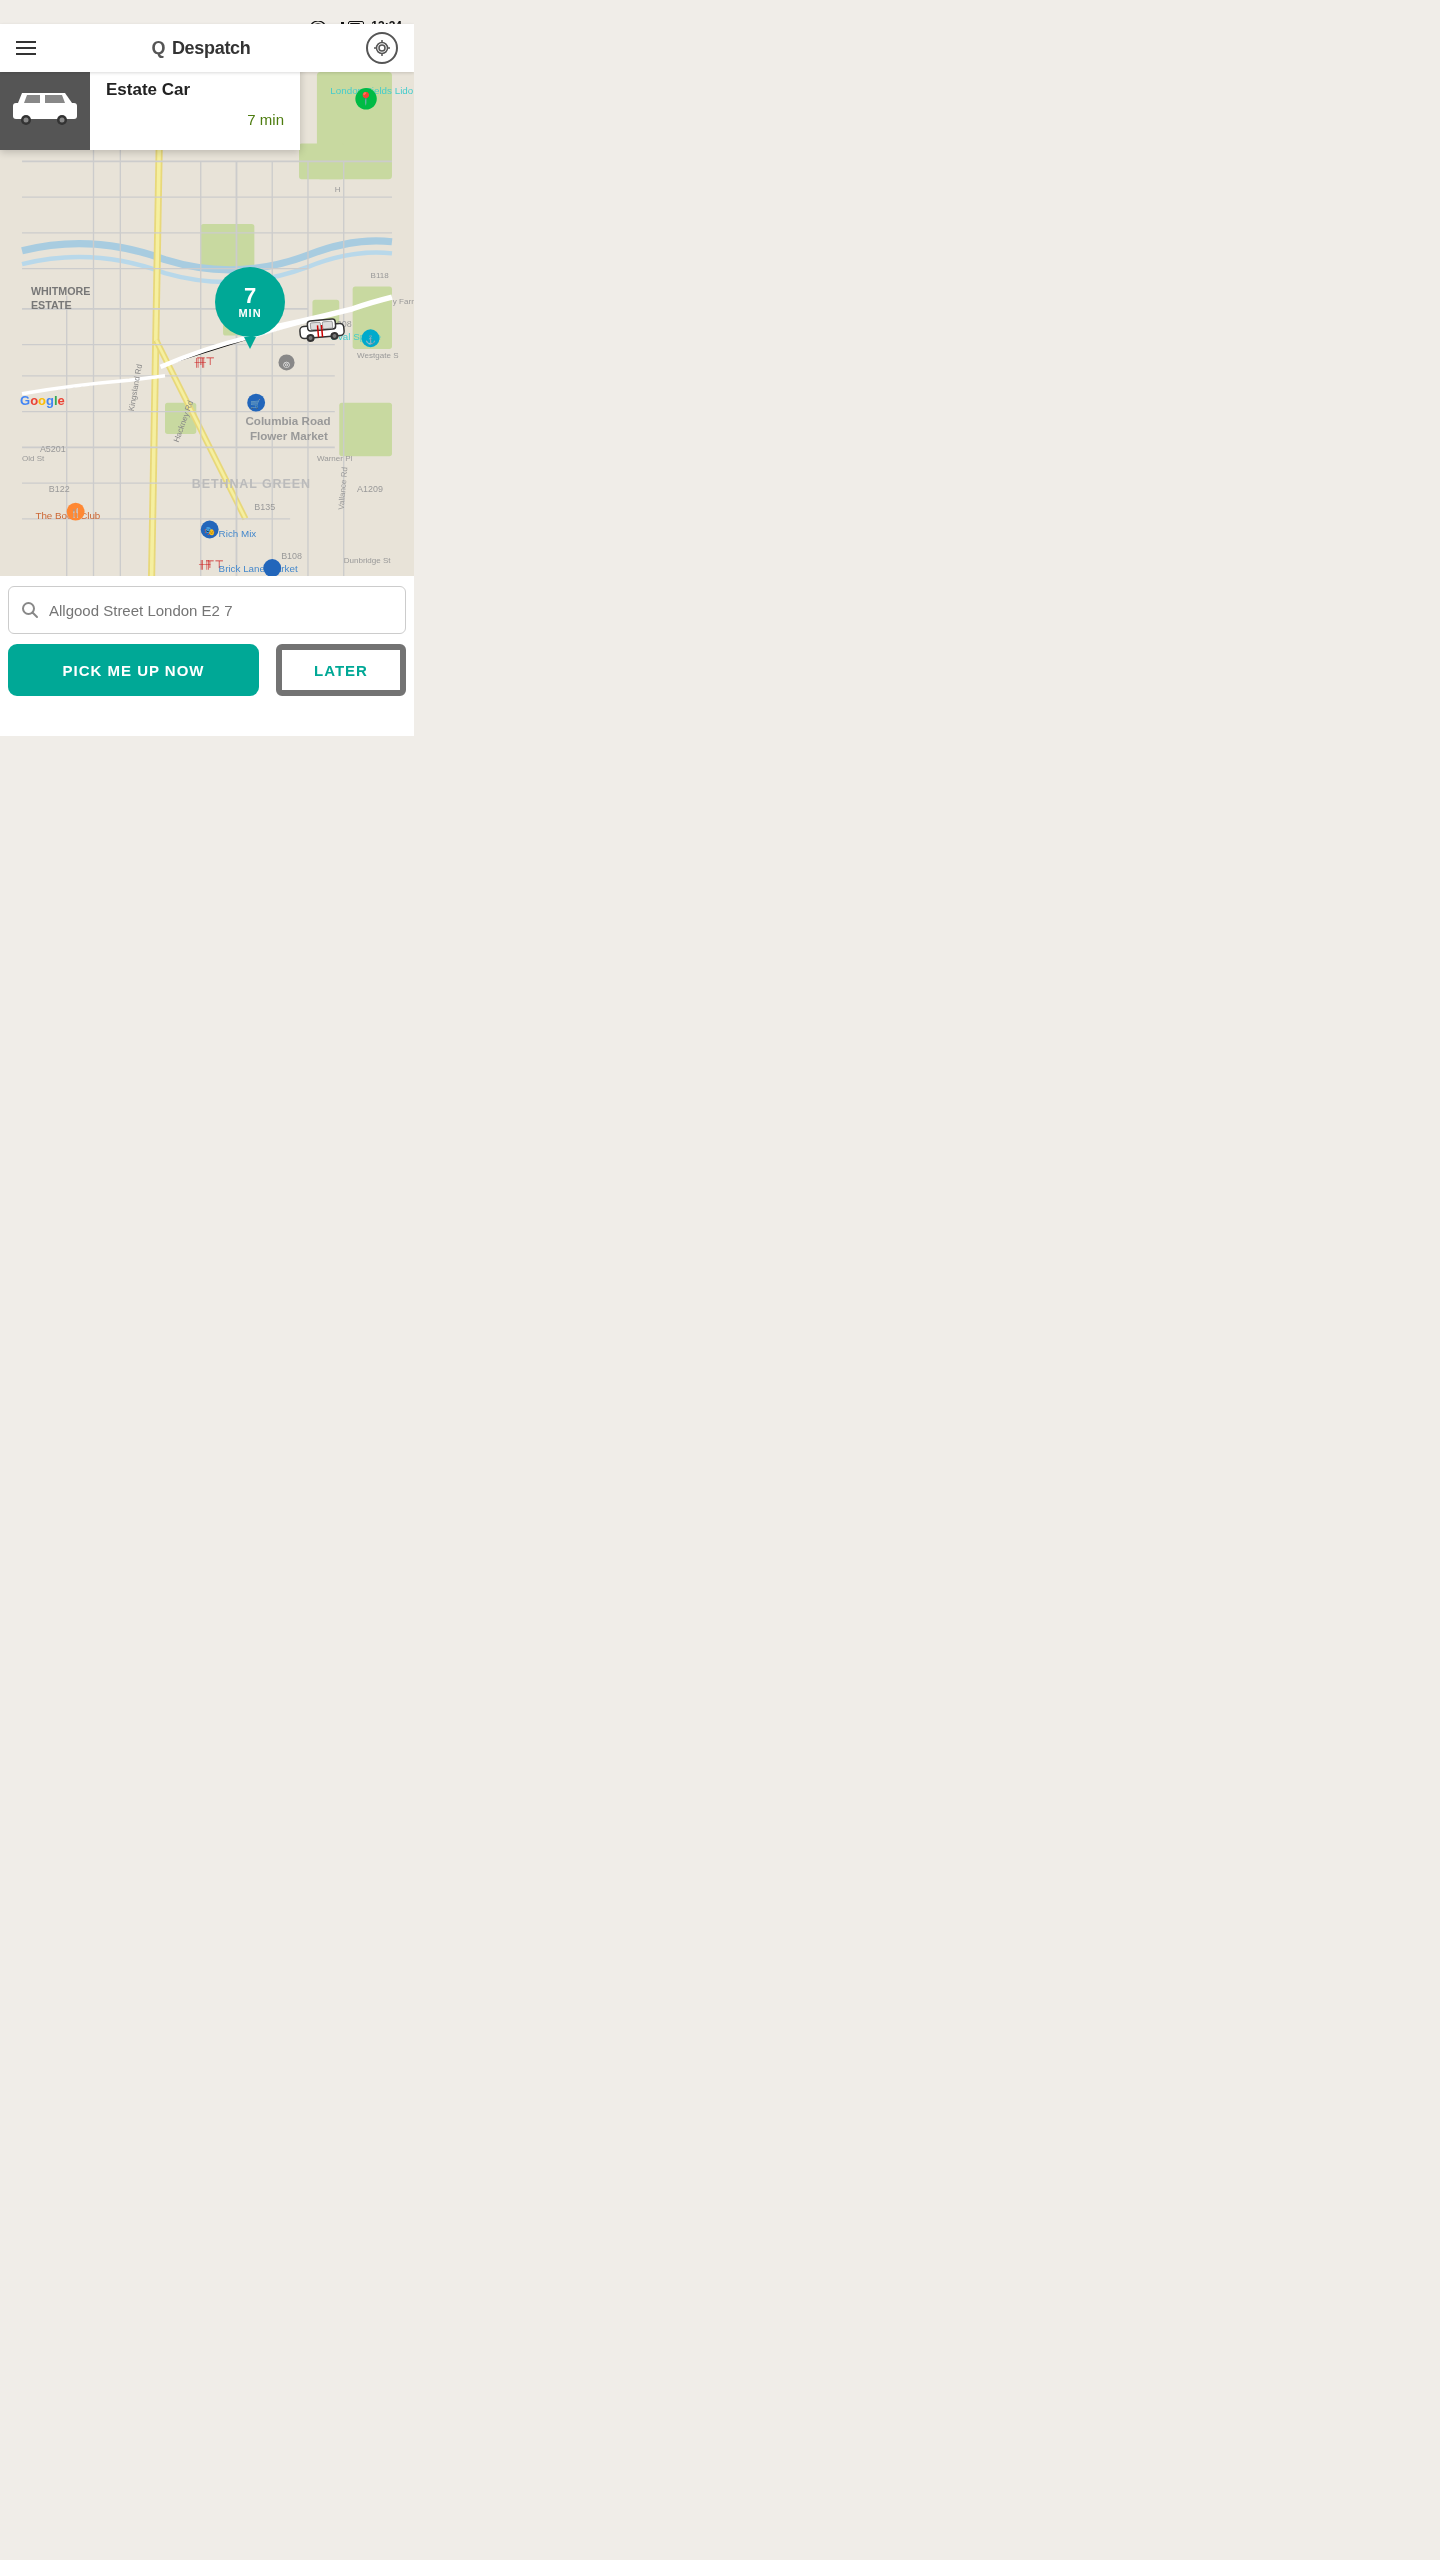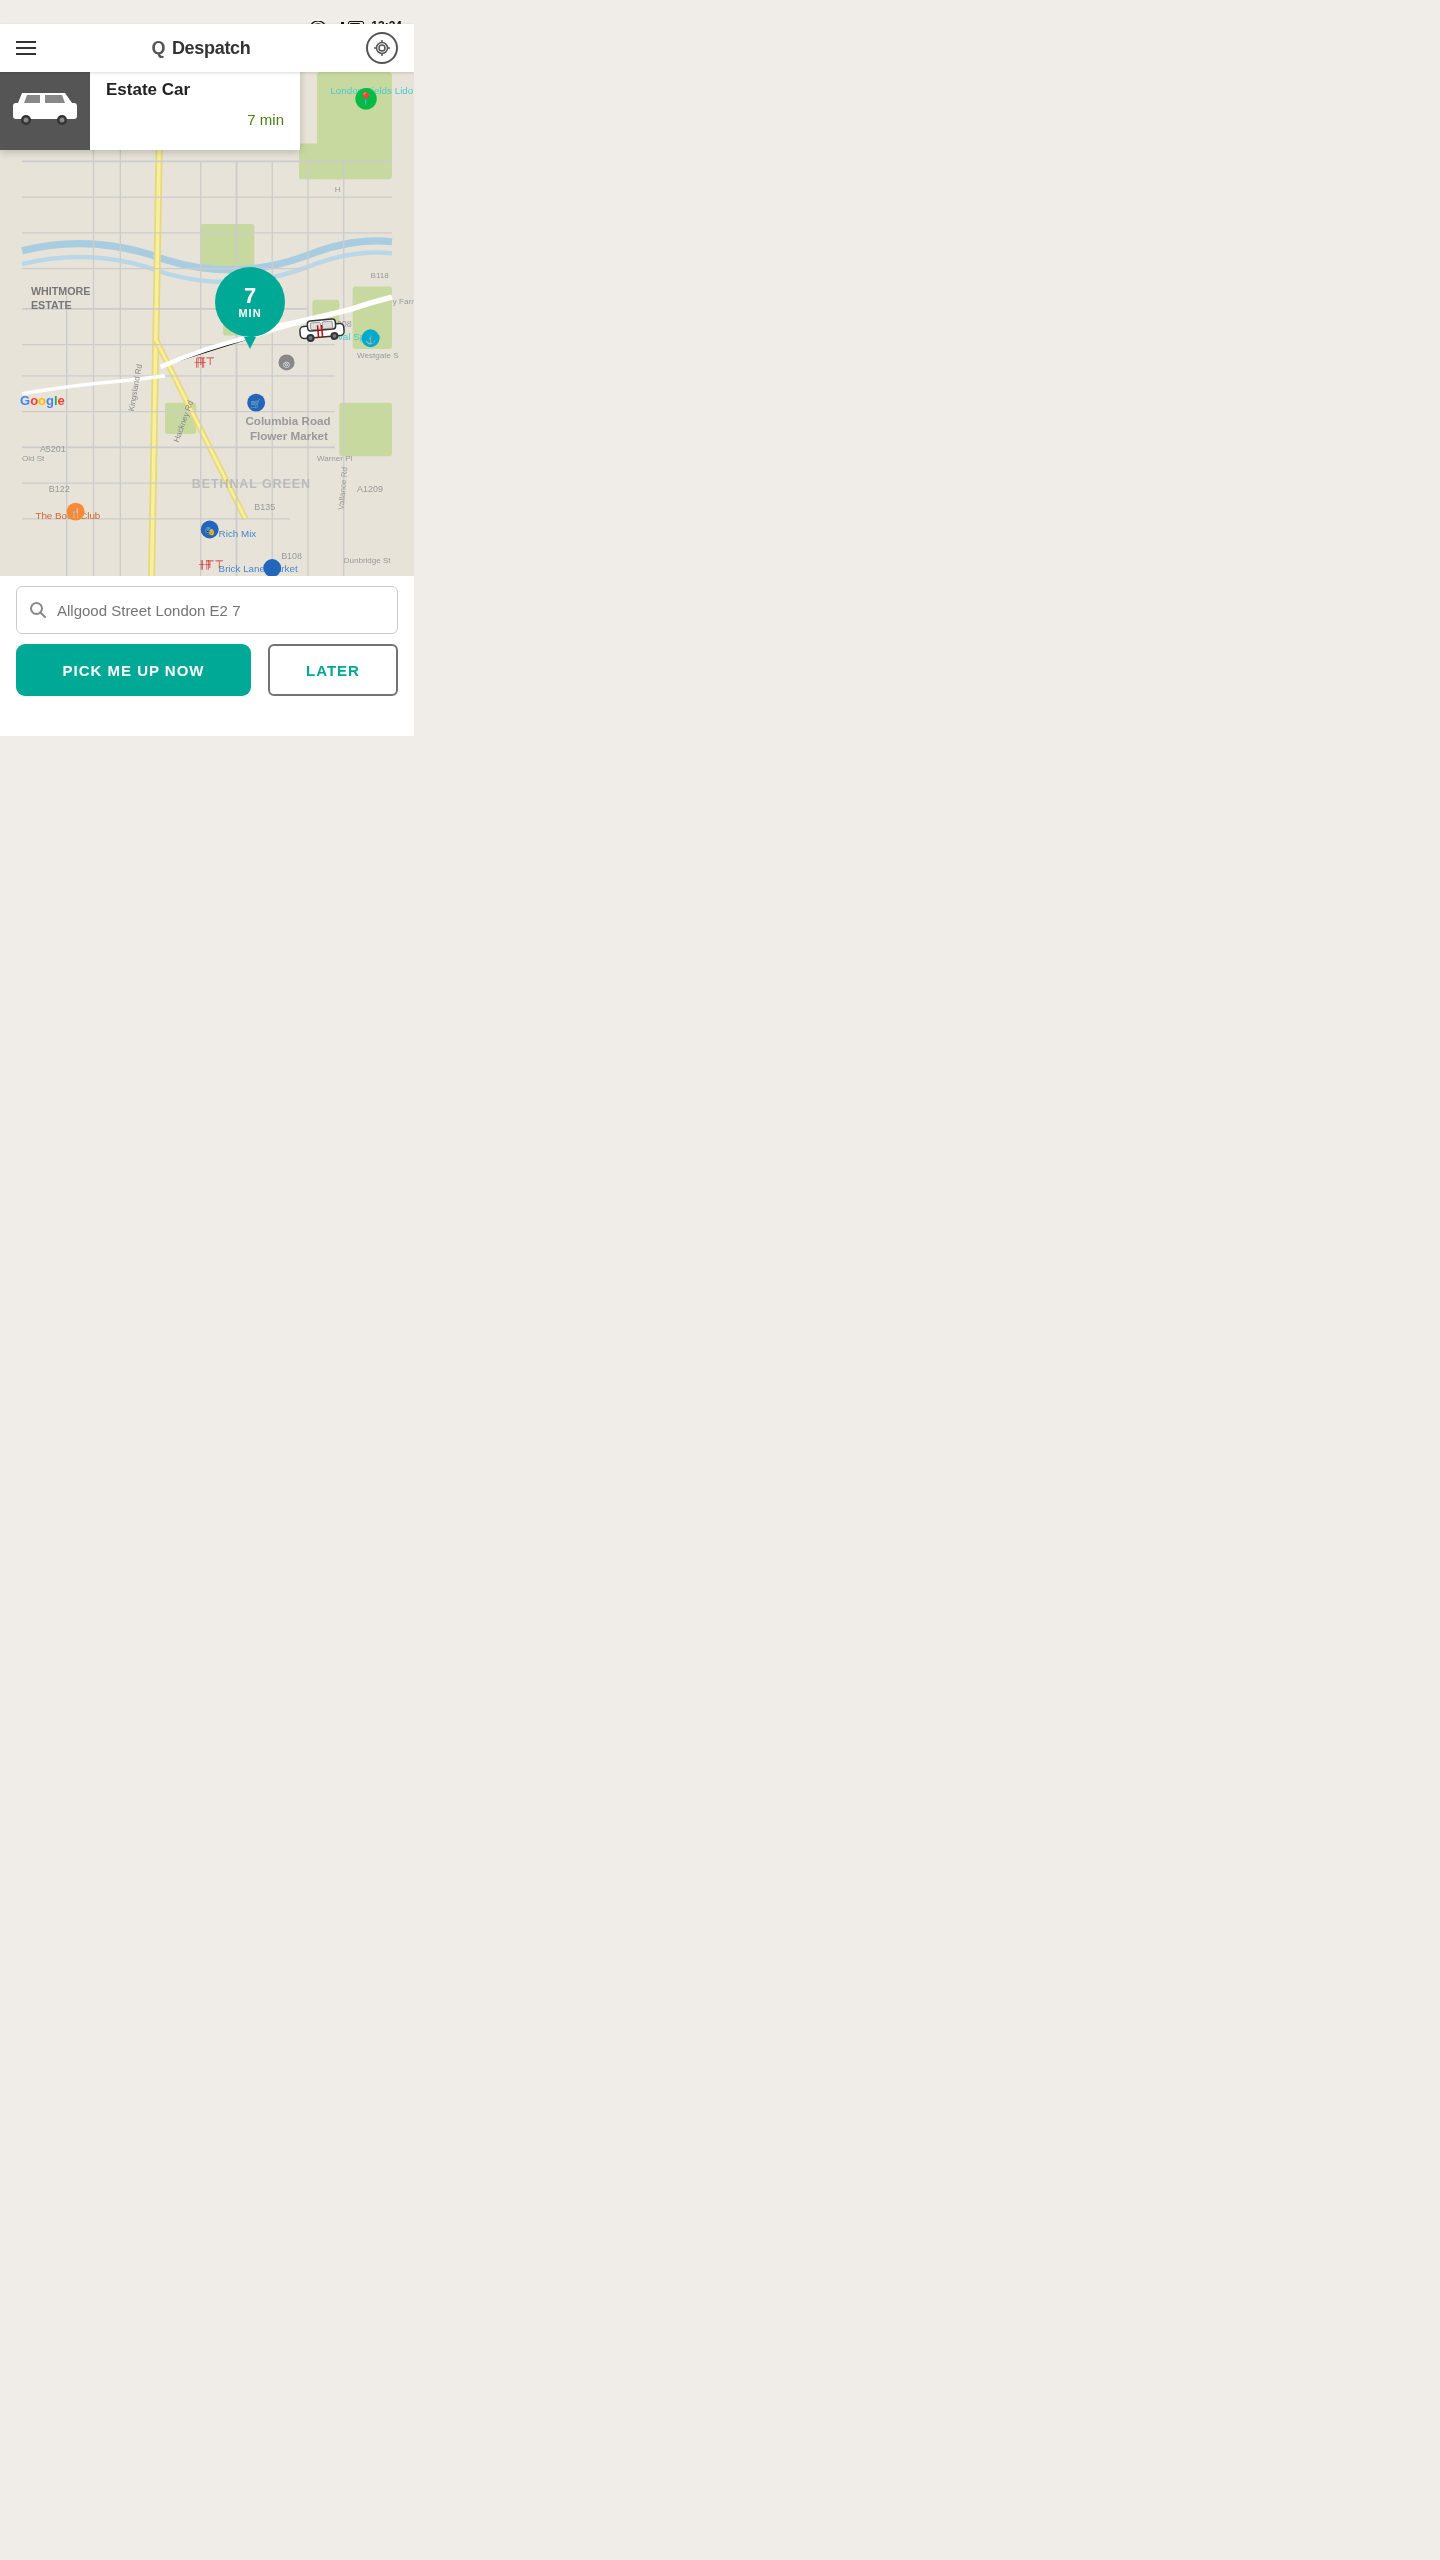--- a/index.html
+++ b/index.html
@@ -202,21 +202,21 @@
     .google-logo span:nth-child(5) { color: #34A853; }
     .google-logo span:nth-child(6) { color: #EA4335; }
 
     
     .bottom-panel {
       position: absolute;
       bottom: 0; left: 0; right: 0;
       height: 160px;
       background: white;
       z-index: 60;
-      padding: 10px 16px;
+      padding: 10px 8px;
       display: flex;
       flex-direction: column;
       gap: 10px;
     }
 
     .search-input-wrapper {
       display: flex;
       align-items: center;
       border: 1.5px solid #ccc;
       border-radius: 6px;
@@ -251,21 +251,21 @@
       color: white;
       font-size: 15px;
       font-weight: 700;
       letter-spacing: 1px;
       cursor: pointer;
     }
     .btn-later {
       width: 130px;
       height: 52px;
       background: white;
-      border: 2px solid #737373;
+      border: 6px solid #737373;
       border-radius: 6px;
       color: #00a896;
       font-size: 15px;
       font-weight: 700;
       letter-spacing: 1px;
       cursor: pointer;
       margin-left: 7px;
     }
     .signal-bars {
       display: flex;

